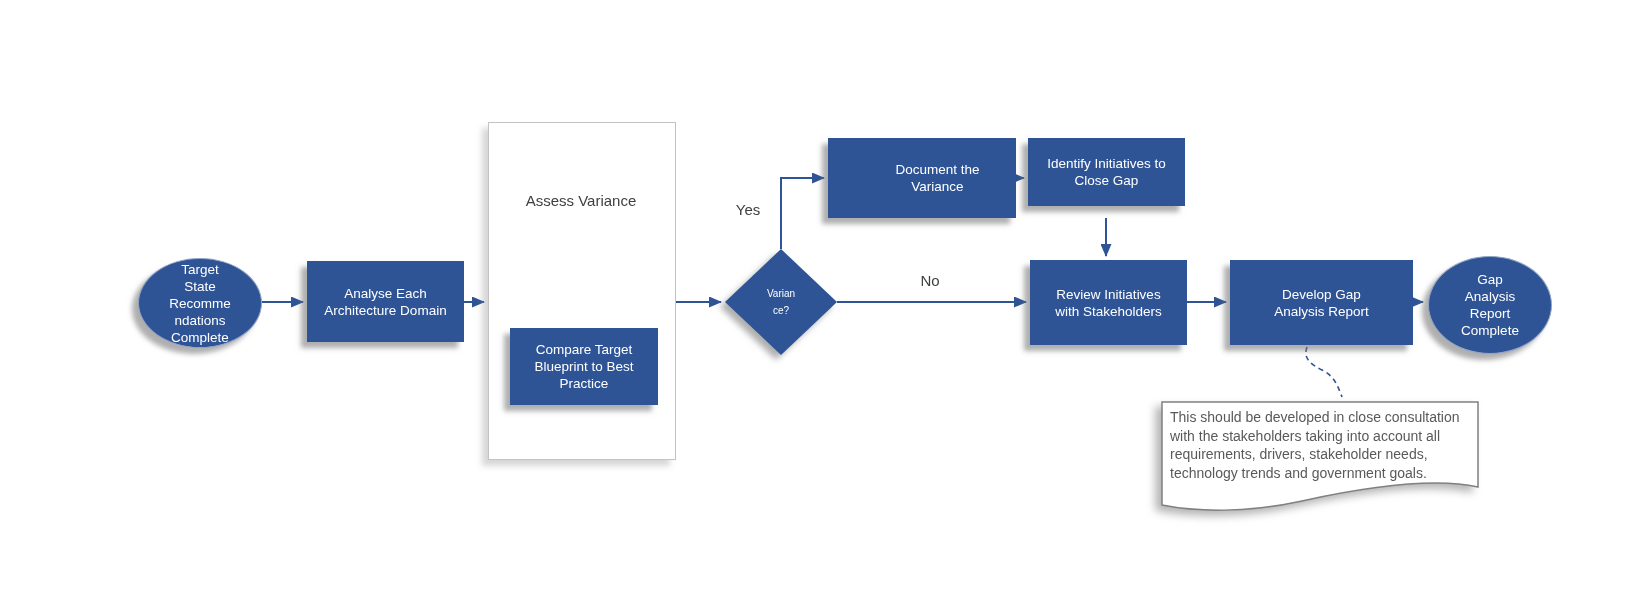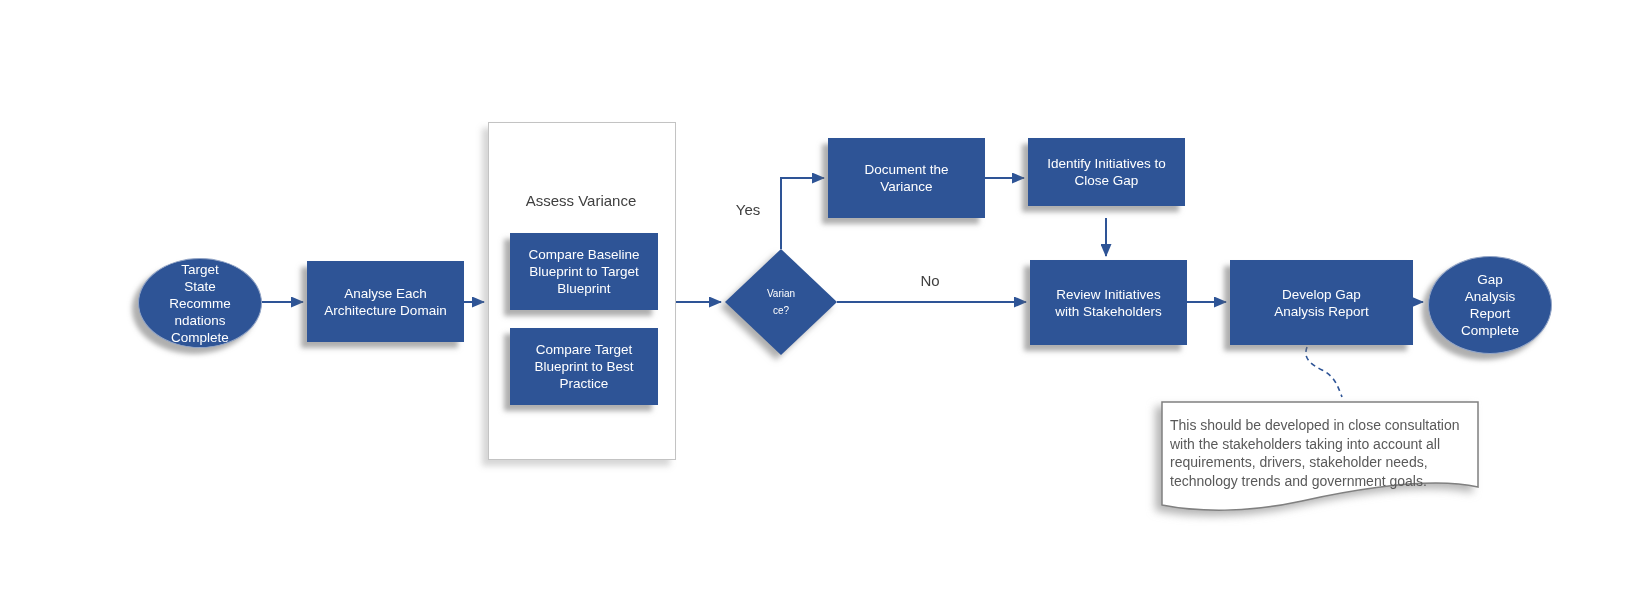--- a/index.html
+++ b/index.html
@@ -55,21 +55,20 @@
     text-align: center;
     white-space: pre;
   }
   .note-text {
     position: absolute;
     color: #595959;
     font-size: 14px;
     line-height: 18.5px;
     text-align: left;
     white-space: pre;
-    margin-top: 8px;
   }
   svg .connector { stroke: #2e5496; stroke-width: 2; fill: none; }
   svg .dashed { stroke: #2e5496; stroke-width: 1.6; fill: none; stroke-dasharray: 5 4; }
 </style>
 </head>
 <body>
 
 <div class="canvas">
 
   <svg class="layer" width="1650" height="600" viewBox="0 0 1650 600">
@@ -101,33 +100,30 @@
 
   <div class="node oval" style="left:138px; top:258px; width:122px; height:88px;">Target
 State
 Recomme
 ndations
 Complete</div>
 
   <div class="node rect" style="left:307px; top:261px; width:157px; height:81px;">Analyse Each
 Architecture Domain</div>
 
-  <div class="node rect" style="left:510px; top:233px; width:148px; height:77px;">Compare Baseline
-Blueprint to Target
-Blueprint</div>
   <div class="node rect" style="left:510px; top:328px; width:148px; height:77px;">Compare Target
 Blueprint to Best
 Practice</div>
 
   <div class="diamond-label" style="left:725px; top:285px; width:112px;">Varian
 ce?</div>
   <div class="float-label" style="left:720px; top:201px; width:56px;">Yes</div>
   <div class="float-label" style="left:903px; top:272px; width:54px;">No</div>
 
-  <div class="node rect" style="left:828px; top:138px; width:157px; height:80px;">Document the
+  <div class="node rect" style="left:828px; top:138px; width:157px; height:80px;padding-left:31px;">Document the
 Variance</div>
   <div class="node rect" style="left:1028px; top:138px; width:157px; height:68px;">Identify Initiatives to
 Close Gap</div>
 
   <div class="node rect" style="left:1030px; top:260px; width:157px; height:85px;">Review Initiatives
 with Stakeholders</div>
   <div class="node rect" style="left:1230px; top:260px; width:183px; height:85px;">Develop Gap
 Analysis Report</div>
 
   <div class="node oval" style="left:1428px; top:256px; width:122px; height:96px;text-align:center;">Gap

